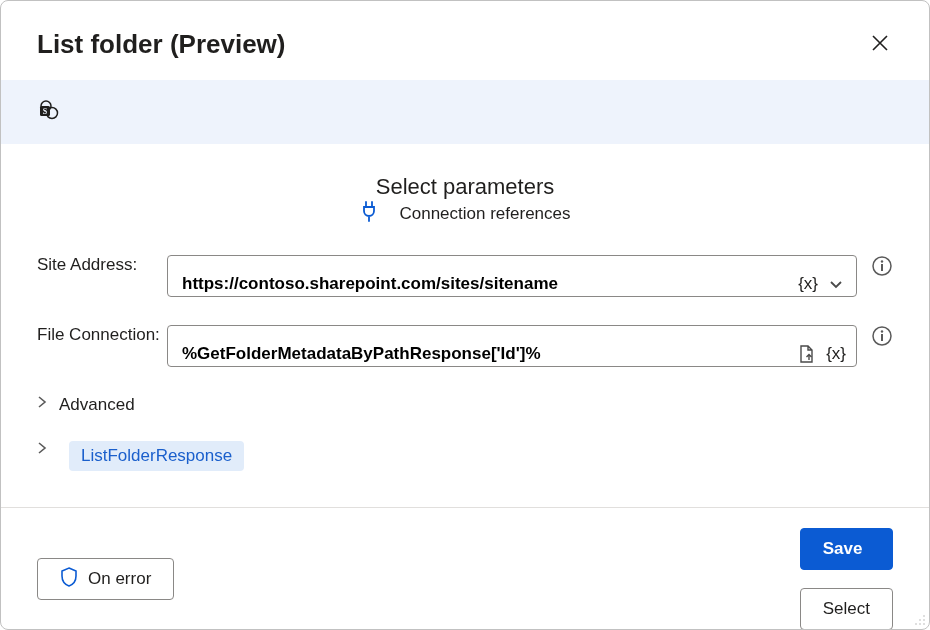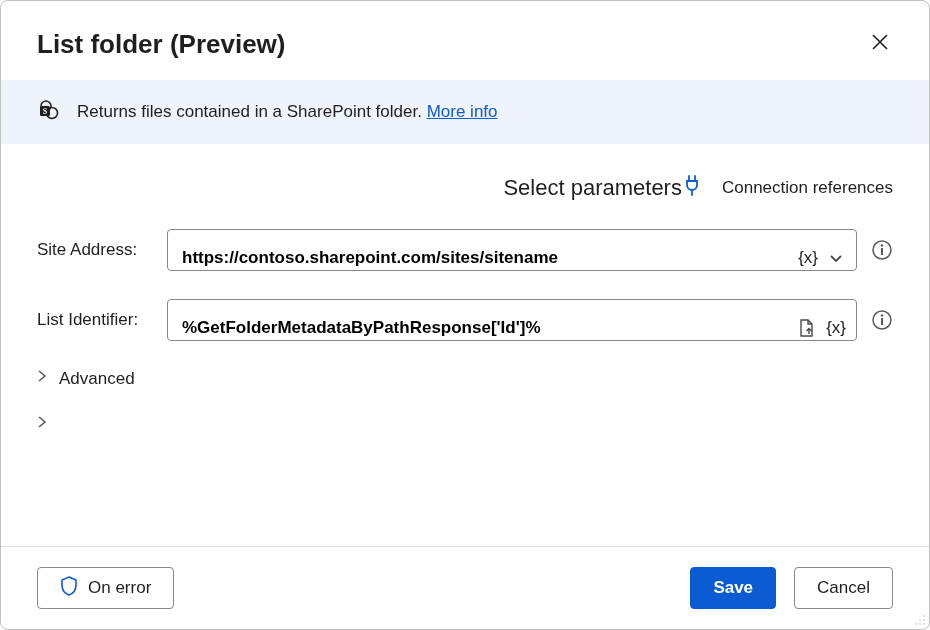--- a/index.html
+++ b/index.html
@@ -10,48 +10,49 @@
       width: 930px;
       height: 630px;
       border: 1px solid #c1c1c1;
       border-radius: 8px;
       display: flex;
       flex-direction: column;
       position: relative;
     }
     .header {
       display: flex;
-      align-items: flex-start;
+      align-items: center;
       justify-content: space-between;
       padding: 28px 36px 20px 36px;
     }
     .title { font-size: 26px; font-weight: 600; }
     .close-btn { background: none; border: none; cursor: pointer; padding: 4px; }
     .info-banner {
       background: #eef3fc;
       padding: 18px 36px;
       display: flex;
       align-items: center;
       gap: 16px;
     }
     .banner-text { font-size: 17px; color: #201f1e; }
     .link { color: #0b5bd3; text-decoration: underline; cursor: pointer; }
     .content { flex: 1; padding: 30px 36px 10px 36px; }
     .section-row {
       display: flex;
       align-items: center;
-      justify-content: flex-end;
+      justify-content: flex-start;
       margin-bottom: 28px;
+      flex-direction: column;
     }
     .section-title { font-size: 22px; font-weight: 400; }
     .conn-ref { display: flex; align-items: center; gap: 20px; font-size: 17px; cursor: pointer; }
     .plug-icon { color: #0b5bd3; }
     .field-row {
       display: flex;
-      align-items: center;
+      align-items: flex-start;
       gap: 0;
       margin-bottom: 28px;
     }
     .field-label { width: 130px; font-size: 17px; }
     .field-control {
       flex: 1;
       display: flex;
       align-items: center;
       border: 1px solid #8a8886;
       border-radius: 4px;
@@ -101,21 +102,21 @@
       height: 42px;
       padding: 0 22px;
       border-radius: 4px;
       cursor: pointer;
       display: inline-flex;
       align-items: center;
       gap: 10px;
     }
     .btn-default { background: #fff; border: 1px solid #8a8886; color: #201f1e; }
     .btn-primary { background: #0b5bd3; border: 1px solid #0b5bd3; color: #fff; font-weight: 600; }
-    .footer-right { display: flex; gap: 18px; }
+    .footer-right { display: flex; gap: 18px; flex-direction: column; }
     .resize-grip {
       position: absolute;
       right: 3px; bottom: 3px;
       width: 14px; height: 14px;
       opacity: 0.35;
     }
   </style>
 </head>
 <body>
 
@@ -131,23 +132,20 @@
 </div>
 
 <div class="info-banner">
   <span>
     <svg width="24" height="24" viewBox="0 0 24 24">
         <circle cx="9" cy="8" r="5" fill="none" stroke="#201f1e" stroke-width="1.5"></circle>
         <circle cx="15" cy="15" r="5.5" fill="none" stroke="#201f1e" stroke-width="1.5"></circle>
         <rect x="3" y="8" width="10" height="10" rx="1.5" fill="#201f1e"></rect>
         <text x="8" y="16" font-size="8" fill="#eef3fc" text-anchor="middle" font-family="Segoe UI" font-weight="600">S</text>
       </svg>
-  </span>
-  <span class="banner-text">
-    <span>Returns files contained in a SharePoint folder. </span><a class="link">More info</a>
   </span>
 </div>
 
 <div class="content">
   <div class="section-row">
     <div class="section-title">Select parameters</div>
     <div class="conn-ref">
       <span class="plug-icon">
         <svg width="20" height="22" viewBox="0 0 20 22">
             <path d="M7 2 V7 M13 2 V7 M5 7 H15 V11 A5 5 0 0 1 10 16 A5 5 0 0 1 5 11 Z M10 16 V21" stroke="#0b5bd3" stroke-width="1.8" fill="none" stroke-linecap="round"></path>
@@ -171,21 +169,21 @@
     <span class="help-icon">
       <svg width="22" height="22" viewBox="0 0 22 22">
           <circle cx="11" cy="11" r="9" stroke="#5a5a5a" stroke-width="1.5" fill="none"></circle>
           <circle cx="11" cy="6.5" r="1.2" fill="#5a5a5a"></circle>
           <rect x="10" y="9" width="2" height="7" fill="#5a5a5a"></rect>
         </svg>
     </span>
   </div>
 
   <div class="field-row">
-    <div class="field-label">List Identifier:</div>
+    <div class="field-label">File Connection:</div>
     <div class="field-control">
       <input class="field-input" value="%GetFolderMetadataByPathResponse['Id']%" style="">
       <span class="ctrl-icon">
         <svg width="20" height="20" viewBox="0 0 20 20">
             <path d="M5 2 H12 L16 6 V18 H5 Z M12 2 V6 H16" stroke="#4a4a4a" stroke-width="1.4" fill="none"></path>
             <path d="M13 16 L13 11 M10.5 13 L13 10.5 L15.5 13" stroke="#4a4a4a" stroke-width="1.4" fill="none"></path>
           </svg>
       </span>
       <span class="ctrl-text">{x}</span>
     </div>
@@ -206,35 +204,36 @@
     </span>
     <span>Advanced</span>
   </div>
 
   <div class="collapsible">
     <span class="chevron">
       <svg width="10" height="14" viewBox="0 0 10 14">
           <path d="M2 2 L8 7 L2 12" stroke="#5a5a5a" stroke-width="1.6" fill="none"></path>
         </svg>
     </span>
+    <span class="chip">ListFolderResponse</span>
   </div>
 </div>
 
 <div class="footer">
   <button class="btn btn-default">
     <span>
       <svg width="18" height="20" viewBox="0 0 18 20">
           <path d="M9 1 L16 4 V9 C16 14 13 17.5 9 19 C5 17.5 2 14 2 9 V4 Z" stroke="#0b5bd3" stroke-width="1.6" fill="none"></path>
         </svg>
     </span>
     <span>On error</span>
   </button>
   <div class="footer-right">
     <button class="btn btn-primary">Save</button>
-    <button class="btn btn-default">Cancel</button>
+    <button class="btn btn-default">Select</button>
   </div>
 </div>
 
 <svg class="resize-grip" viewBox="0 0 14 14">
   <circle cx="12" cy="4" r="1" fill="#888"></circle>
     <circle cx="8" cy="8" r="1" fill="#888"></circle>
     <circle cx="12" cy="8" r="1" fill="#888"></circle>
     <circle cx="4" cy="12" r="1" fill="#888"></circle>
     <circle cx="8" cy="12" r="1" fill="#888"></circle>
     <circle cx="12" cy="12" r="1" fill="#888"></circle>

